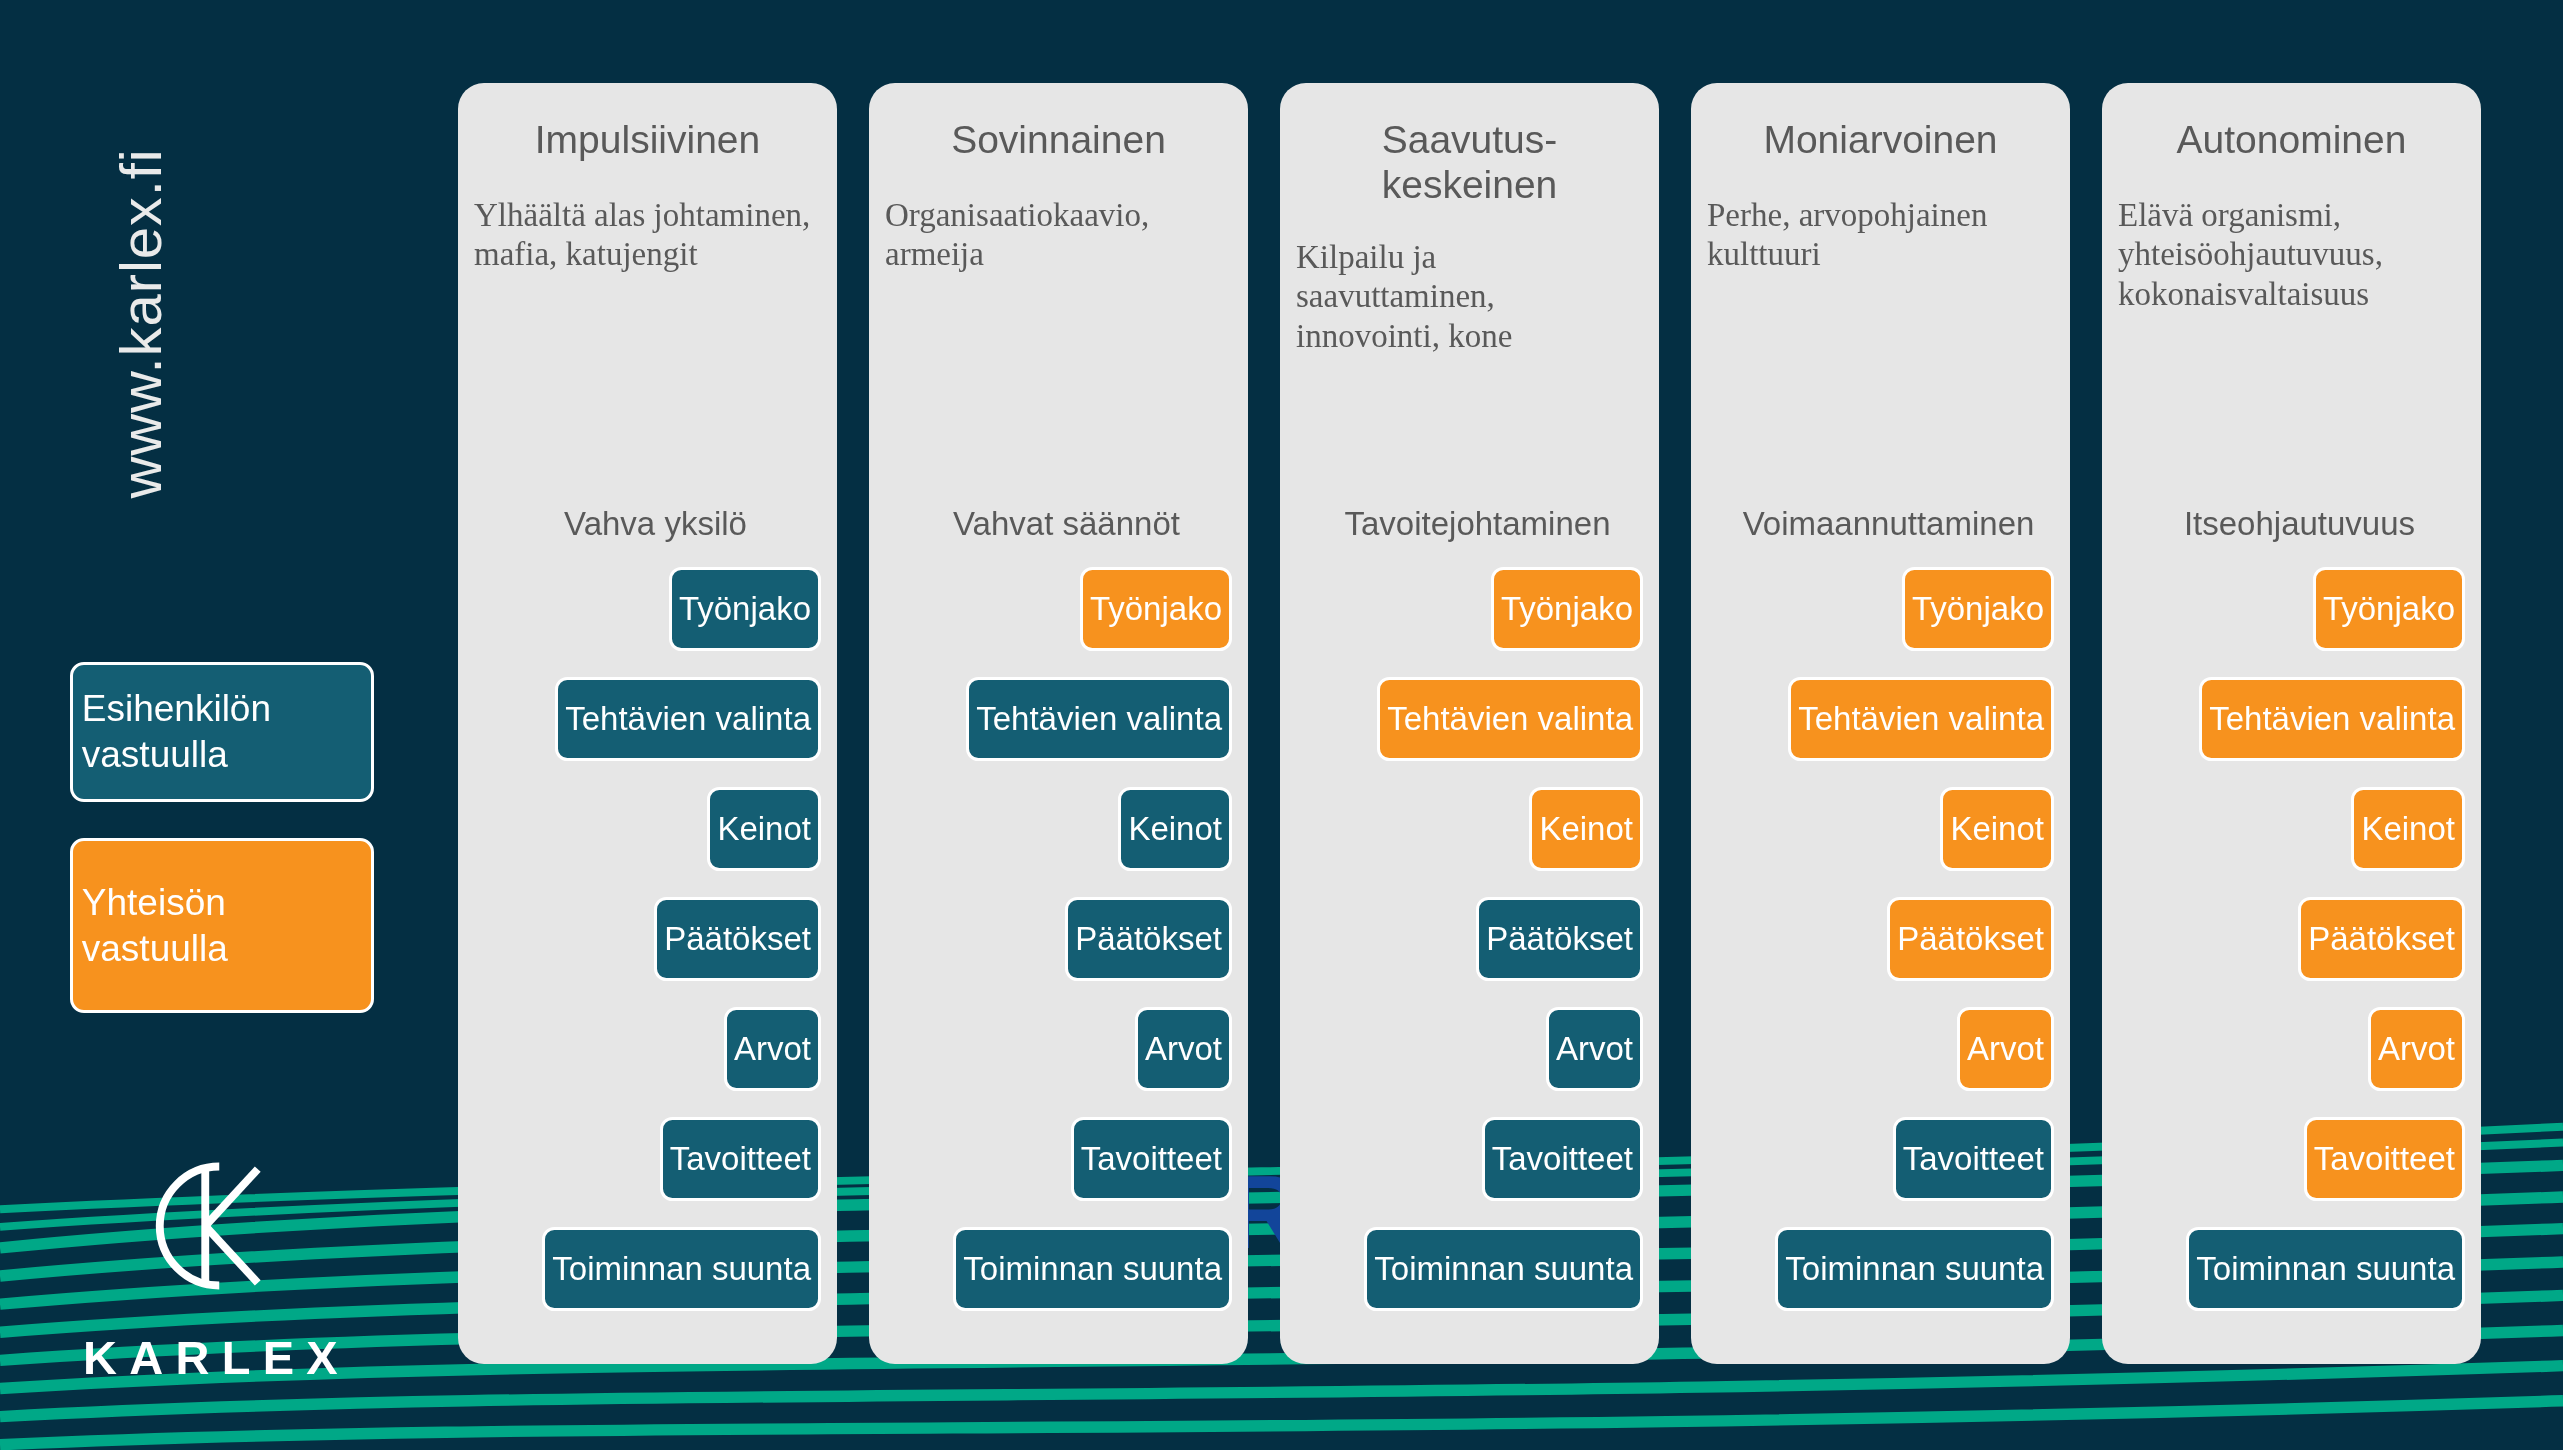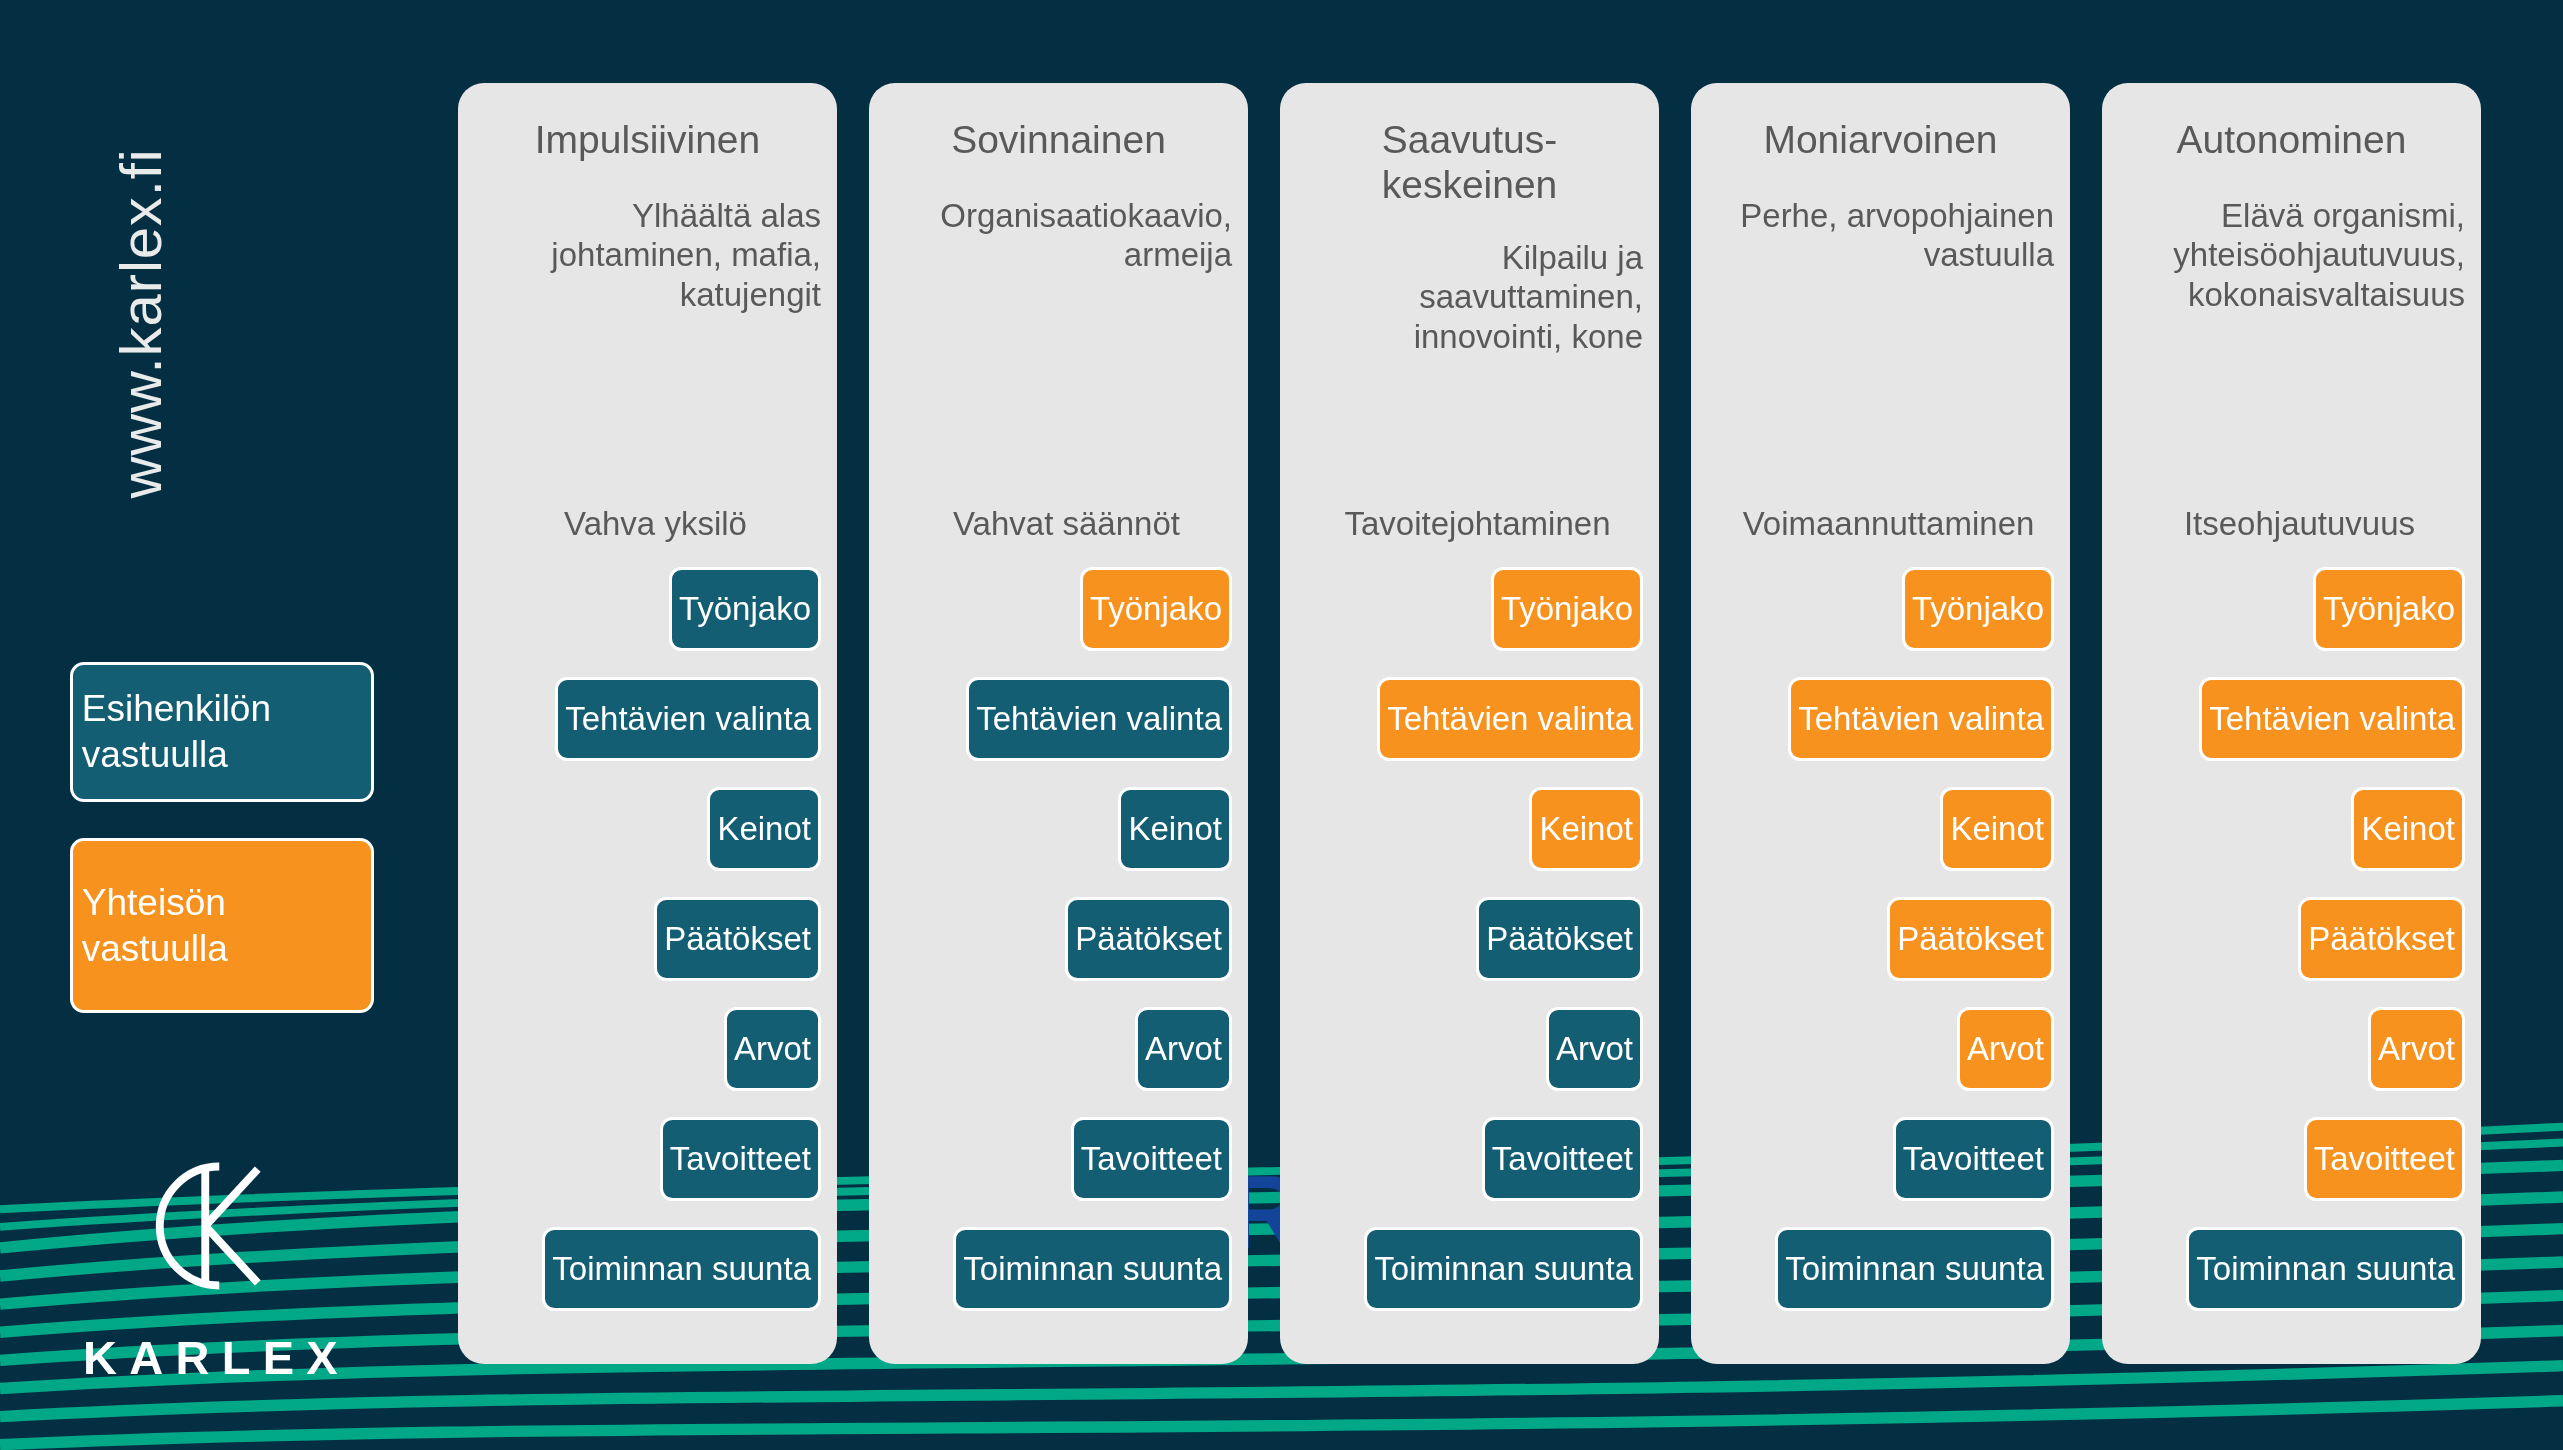--- a/index.html
+++ b/index.html
@@ -57,22 +57,23 @@
   .panel{
     width:379px;background:#e6e6e6;border-radius:26px;
     display:flex;flex-direction:column;align-items:center;
     padding:23px 16px 53px 16px;box-sizing:border-box;
   }
   .panel-title{
     color:#595959;font-size:39px;font-weight:normal;line-height:1.17;
     text-align:center;margin:10.5px 0 0 0;min-height:49px;
   }
   .panel-desc{
-    color:#595959;font-size:33px;line-height:1.2;text-align:right;
+    color:#595959;font-size:33px;line-height:1.2;text-align:left;
     margin:30px 0 0 0;
+    font-family:Liberation Serif, serif;
   }
   .panel-sub{
     color:#595959;font-size:33px;line-height:1.2;text-align:center;
     margin:auto 0 23px 16px;padding-top:26px;
   }
   .rows{width:100%;display:flex;flex-direction:column;gap:26px;align-items:flex-end;}
   .row-cell{
     border:3.5px solid #ffffff;border-radius:12.3px;box-sizing:border-box;
     height:84px;display:flex;align-items:center;justify-content:center;
     color:#ffffff;font-size:33px;line-height:1.16;text-align:center;
@@ -207,21 +208,21 @@
         <div class="row-cell teal">
           <span>Tavoitteet</span>
         </div>
         <div class="row-cell teal">
           <span>Toiminnan suunta</span>
         </div>
       </div>
     </div>
     <div class="panel">
       <div class="panel-title">Moniarvoinen</div>
-      <div class="panel-desc">Perhe, arvopohjainen vastuulla</div>
+      <div class="panel-desc">Perhe, arvopohjainen kulttuuri</div>
       <div class="panel-sub">Voimaannuttaminen</div>
       <div class="rows">
         <div class="row-cell orange">
           <span>Työnjako</span>
         </div>
         <div class="row-cell orange">
           <span>Tehtävien valinta</span>
         </div>
         <div class="row-cell orange">
           <span>Keinot</span>

